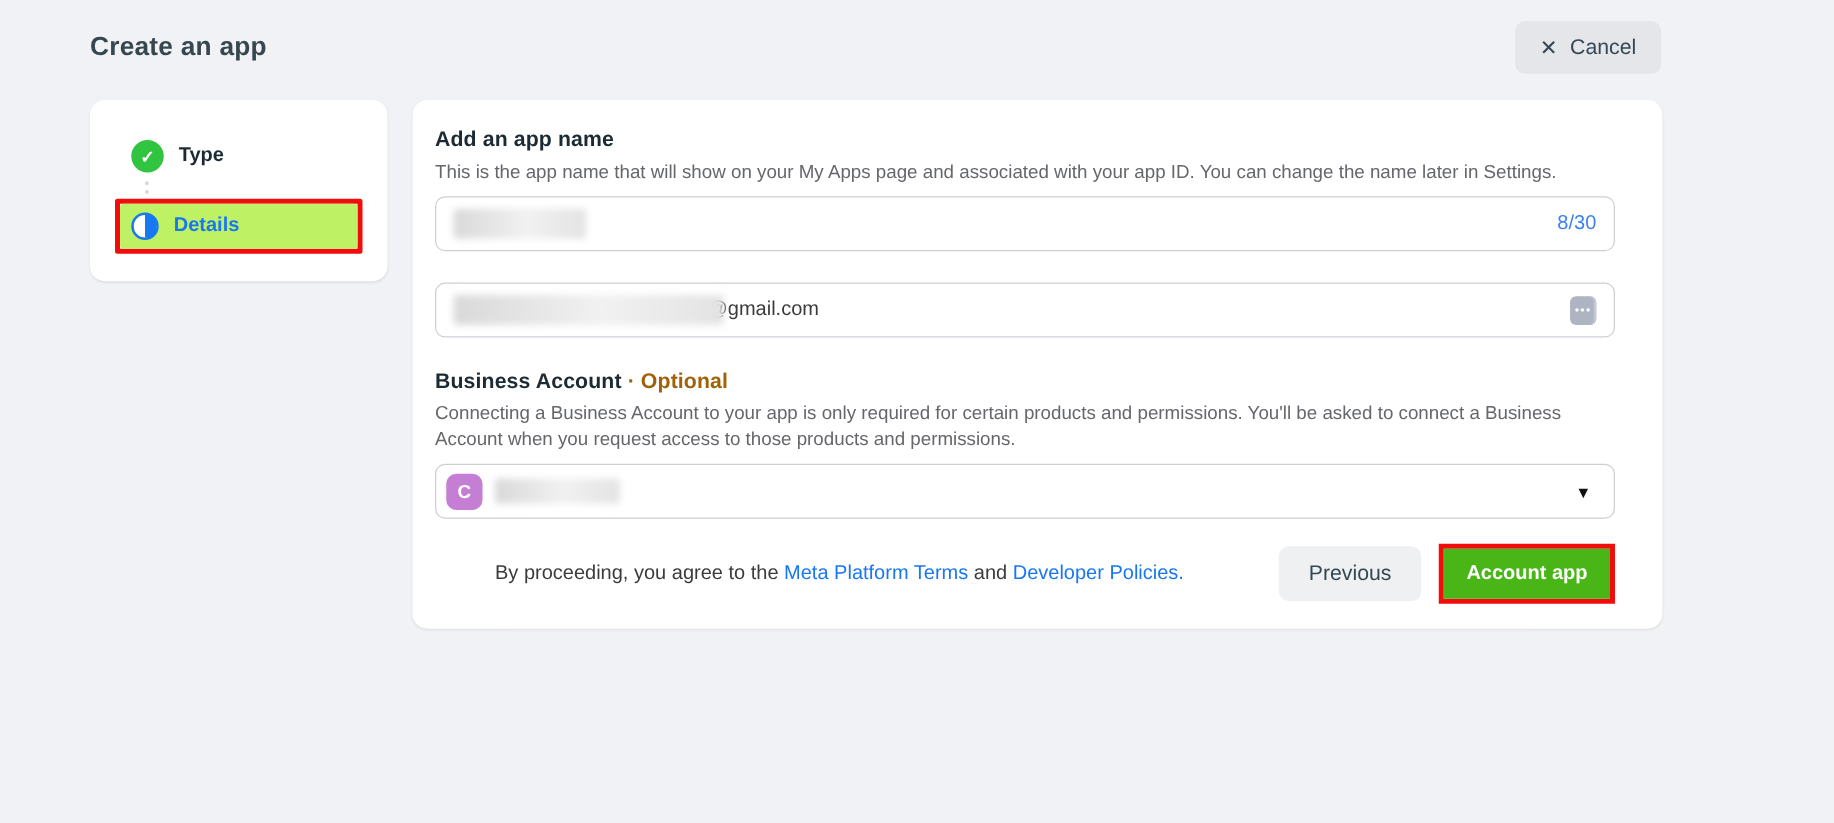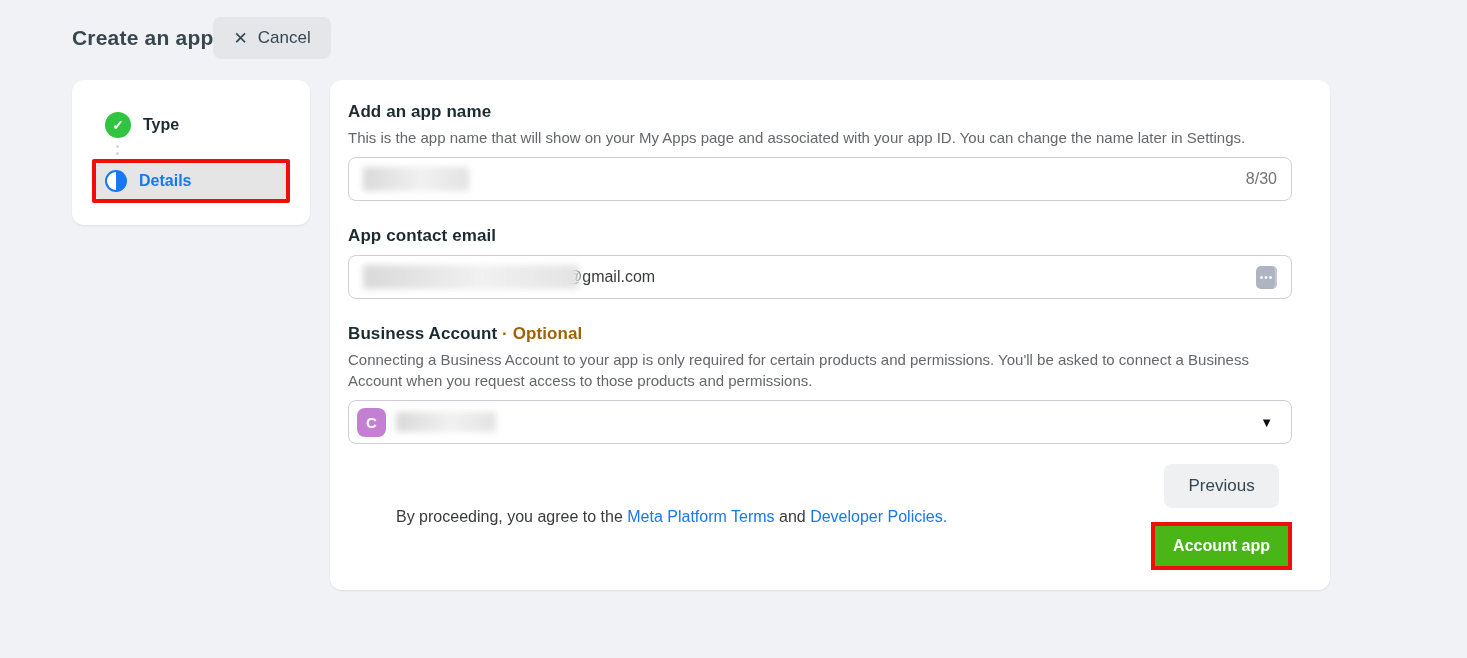--- a/index.html
+++ b/index.html
@@ -7,21 +7,21 @@
   body {
     font-family: "Liberation Sans", sans-serif;
     background: #f0f2f5;
     color: #1c2b33;
     overflow: hidden;
   }
   .page { width: 1467px; height: 658px; position: relative; }
 
   
   .topbar {
-    display: flex; align-items: center; 
+    display: flex; align-items: center; justify-content: space-between;
     padding: 16px 138px 12px 72px; height: 72px;
   }
   .page-title { font-size: 21px; font-weight: 700; color: #37474f; letter-spacing: .2px; }
   .cancel-btn {
     display: flex; align-items: center; gap: 10px;
     background: #e4e6e9; border: none; border-radius: 8px;
     padding: 11px 20px; font-family: inherit;
     font-size: 17px; color: #344854; cursor: pointer;
   }
   .cancel-btn .x-icon { font-size: 17px; line-height: 1; color: #344854; }
@@ -46,21 +46,21 @@
     display: flex; align-items: center; justify-content: center;
     font-size: 14px; font-weight: 700; flex: none;
   }
   .dots { display: flex; flex-direction: column; gap: 4px; padding: 5px 0 4px 24px; }
   .dots span { width: 3px; height: 3px; border-radius: 50%; background: #d4d6da; }
   .annotation-red {
     border: 4px solid #f20d0d;
     border-radius: 2px;
   }
   .step-row.selected {
-    background: #e5e5e5; border-radius: 3px;
+    background: #bef264; border-radius: 3px;
     padding: 7px 10px 7px 9px; 
   }
   .step-row.selected .step-label { color: #1877f2; }
   .half-circle-icon {
     width: 22px; height: 22px; border-radius: 50%; flex: none;
     border: 2px solid #1877f2;
     background: linear-gradient(90deg, #ffffff 50%, #1877f2 50%);
   }
 
   
@@ -83,21 +83,21 @@
     display: flex; align-items: center; padding: 0 14px; cursor: text;
   }
   .redacted {
     height: 24px; border-radius: 3px;
     background: linear-gradient(90deg, #d9d9d9, #f1f1f1 55%, #e3e3e3);
     filter: blur(3px); flex: none; position: relative; z-index: 2;
   }
   .redacted.name { width: 106px; }
   .redacted.email { width: 216px; }
   .redacted.business { width: 100px; height: 20px; }
-  .char-counter { margin-left: auto; font-size: 16px; color: #737373; }
+  .char-counter { margin-left: auto; font-size: 16px; color: #3b82f6; }
   .email-suffix {
     font-size: 16px; color: #3a3b3c; margin-left: -13px; position: relative; z-index: 1;
   }
   .autofill-icon {
     margin-left: auto; width: 21px; height: 23px; border-radius: 5px;
     background: #aeb4c2; color: #fff; flex: none;
     display: flex; align-items: center; justify-content: center;
     font-size: 10px; letter-spacing: 1px; cursor: pointer;
     box-shadow: inset -3px 0 0 -1px #c3c8d4;
   }
@@ -107,21 +107,21 @@
     background: #c47fd5; color: #fff; font-weight: 700; font-size: 15px;
     display: flex; align-items: center; justify-content: center;
     margin-right: 10px;
   }
   .caret-icon { margin-left: auto; font-size: 13px; color: #111; }
 
   
   .form-footer { display: flex; align-items: center; margin-top: 20px; }
   .agreement { font-size: 16px; color: #3a3b3c; margin-left: 48px; }
   .agreement a { color: #1877f2; text-decoration: none; cursor: pointer; }
-  .footer-actions { margin-left: auto; display: flex; align-items: center; gap: 14px; flex-direction: column; }
+  .footer-actions { margin-left: auto; display: flex; align-items: center; gap: 14px; }
   .previous-btn {
     background: #eef0f2; border: none; border-radius: 8px;
     padding: 12px 24px; font-family: inherit;
     font-size: 17px; color: #344854; cursor: pointer;
   }
   .create-wrap { border: 4px solid #f20d0d; }
   .create-btn {
     background: #4ab517; border: none; border-radius: 0;
     padding: 11px 18px; font-family: inherit;
     font-size: 16px; font-weight: 700; color: #fff; cursor: pointer;
@@ -164,21 +164,20 @@
       <div class="section">
         <h2>Add an app name</h2>
         <p class="desc">This is the app name that will show on your My Apps page and associated with your app ID. You can change the name later in Settings.</p>
         <div class="field">
           <span class="redacted name"></span>
           <span class="char-counter">8/30</span>
         </div>
       </div>
 
       <div class="section">
-        <h2>App contact email</h2>
         <div class="field">
           <span class="redacted email"></span>
           <span class="email-suffix">@gmail.com</span>
           <span class="autofill-icon">•••</span>
         </div>
       </div>
 
       <div class="section" style="margin-bottom:0;">
         <h2><span>Business Account</span> <span class="optional">· Optional</span></h2>
         <p class="desc">Connecting a Business Account to your app is only required for certain products and permissions. You'll be asked to connect a Business Account when you request access to those products and permissions.</p>

